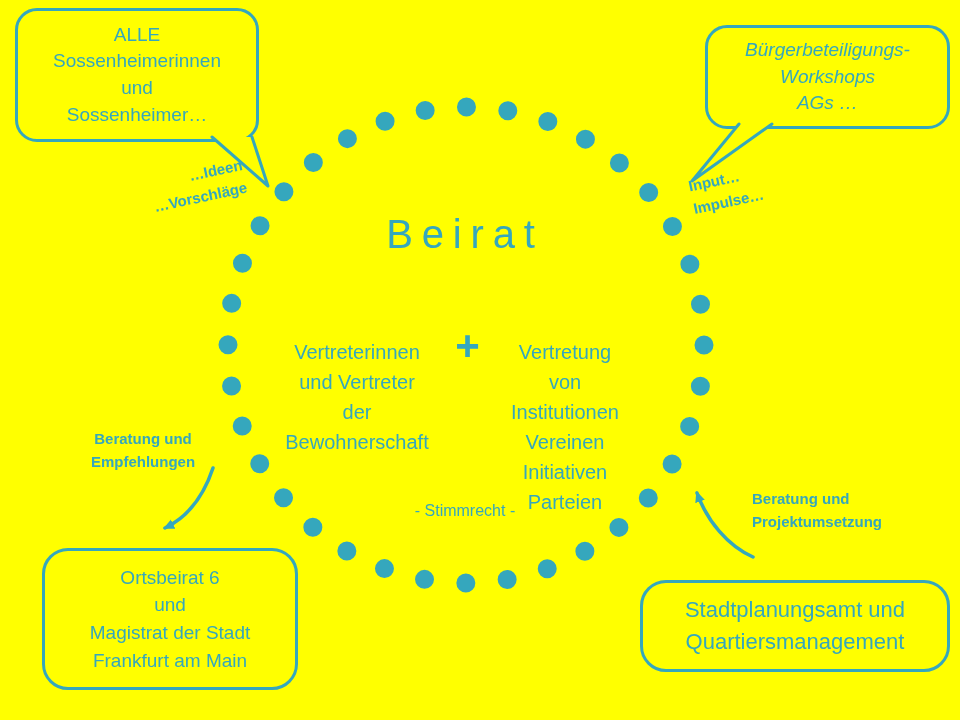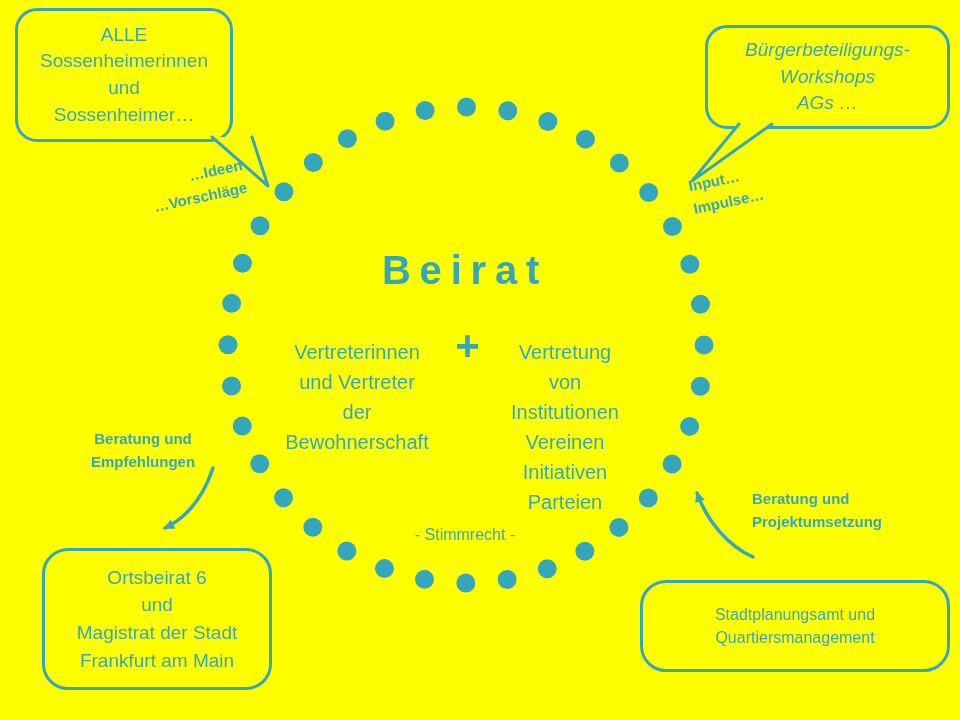--- a/index.html
+++ b/index.html
@@ -32,48 +32,47 @@
     white-space: pre-line;
     z-index: 1;
   }
   .overlay {
     position: absolute; left: 0; top: 0;
     width: 960px; height: 720px;
     z-index: 2;
     pointer-events: none;
   }
   .title {
-    font-size: 40px; font-weight: bold; letter-spacing: 0.22em;
+    font-size: 40px; font-weight: normal; letter-spacing: 0.22em;
     text-align: center;
-    margin-top: 36px;
   }
   .group { font-size: 20px; line-height: 1.5; text-align: center; margin-top: 23px; }
   .plus  { font-size: 42px; font-weight: bold; text-align: center; }
-  .note  { font-size: 16px; text-align: center; margin-top: 24px; }
+  .note  { font-size: 16px; text-align: center; }
   .small-label { font-size: 15px; font-weight: bold; line-height: 1.5; }
   .rot { transform: rotate(-12deg); transform-origin: center; }
 </style>
 </head>
 <body>
 
-<div class="bubble" style="left:15px; top:8px; width:218px; height:134px; font-size:19px; line-height:1.4; border-radius:22px;">ALLE
+<div class="bubble" style="left:15px; top:8px; width:244px; height:134px; font-size:19px; line-height:1.4; border-radius:22px;">ALLE
 Sossenheimerinnen
 und
 Sossenheimer…</div>
 
 <div class="bubble" style="left:705px; top:25px; width:245px; height:104px; font-size:19px; line-height:1.4; border-radius:22px;font-style:italic;">Bürgerbeteiligungs-
 Workshops
 AGs …</div>
 
-<div class="bubble" style="left:42px; top:548px; width:230px; height:142px; font-size:19px; line-height:1.45;">Ortsbeirat 6
+<div class="bubble" style="left:42px; top:548px; width:256px; height:142px; font-size:19px; line-height:1.45;">Ortsbeirat 6
 und
 Magistrat der Stadt
 Frankfurt am Main</div>
 
-<div class="bubble" style="left:640px; top:580px; width:310px; height:92px; font-size:16px; line-height:1.45;">Stadtplanungsamt und
+<div class="bubble" style="left:640px; top:580px; width:310px; height:92px; font-size:22px; line-height:1.45;">Stadtplanungsamt und
 Quartiersmanagement</div>
 
 <div class="txt title" style="left:315px; top:212px; width:300px;">Beirat</div>
 
 <div class="txt group" style="left:262px; top:314px; width:190px;">Vertreterinnen
 und Vertreter
 der
 Bewohnerschaft</div>
 
 <div class="txt plus" style="left:440px; top:322px; width:55px;">+</div>

